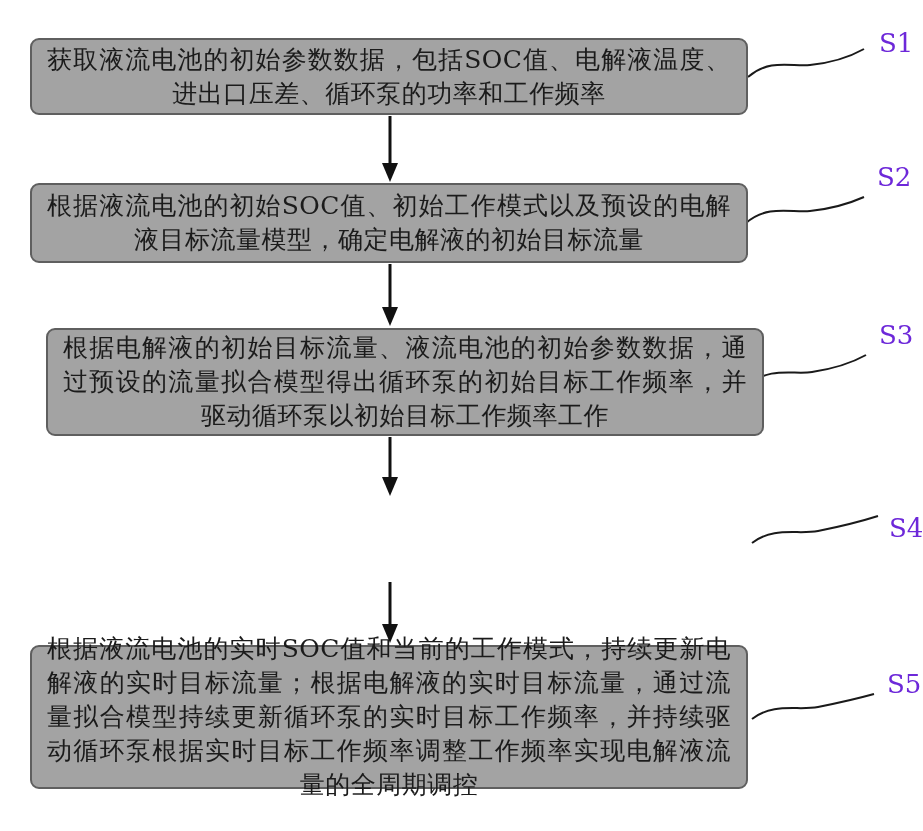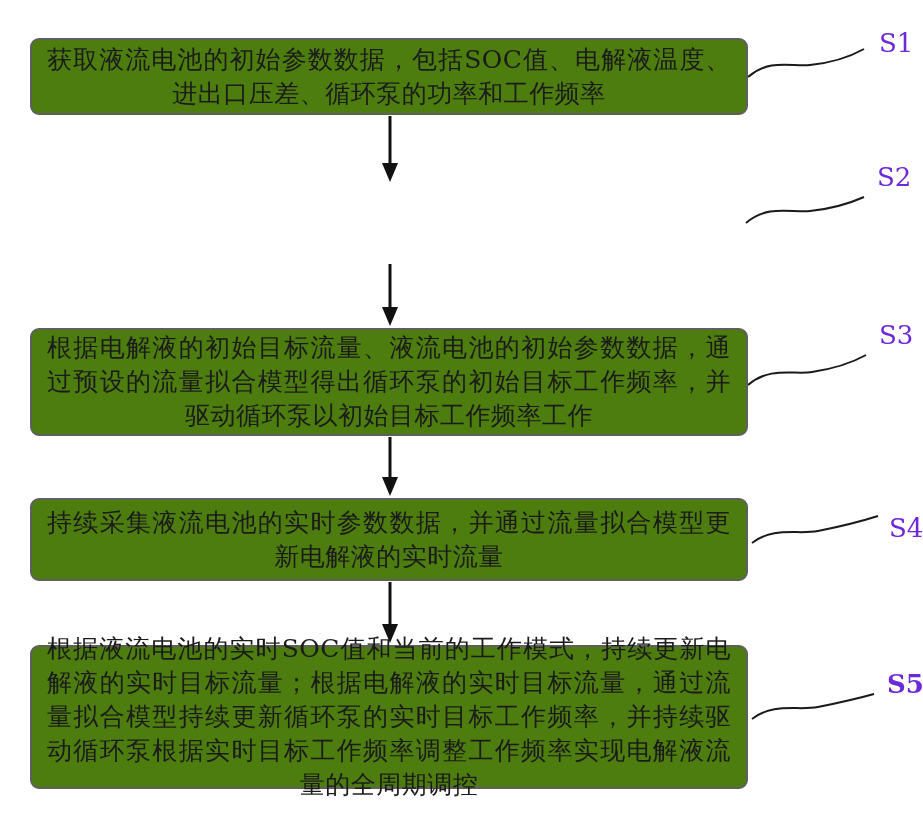--- a/index.html
+++ b/index.html
@@ -23,55 +23,55 @@
     height: 831px;
     pointer-events: none;
   }
   .step-box {
     position: absolute;
     left: 30px;
     width: 718px;
     box-sizing: border-box;
     border: 2px solid #5f5f5f;
     border-radius: 9px;
-    background: #4d7c0f;
+    background: #a3a3a3;
     display: flex;
     align-items: center;
     justify-content: center;
     padding: 2px 15px;
   }
   .step-text {
     margin: 0;
     width: 100%;
     font-size: 25px;
     line-height: 34px;
     color: #1b1b1b;
     text-align: justify;
     text-align-last: center;
     letter-spacing: 0.5px;
   }
   .box-1 { top: 38px;  height: 77px;  }
   .box-2 { top: 183px; height: 80px;  }
-  .box-3 { top: 328px; height: 108px; }
+  .box-3 { top: 328px; height: 108px; margin-left: 16px; }
   .box-4 { top: 498px; height: 83px;  }
   .box-5 { top: 645px; height: 144px; }
 
   .step-label {
     position: absolute;
     font-size: 26px;
     color: #6d28d9;
     font-family: "DejaVu Serif", "Liberation Serif", serif;
     line-height: 1;
     margin-left: 13px;
   }
   .label-1 { left: 866px; top: 30px;  }
   .label-2 { left: 864px; top: 164px; }
   .label-3 { left: 866px; top: 322px; }
   .label-4 { left: 876px; top: 515px; }
-  .label-5 { left: 874px; top: 671px; font-weight: bold; }
+  .label-5 { left: 874px; top: 671px; }
 
   .arrow-line   { stroke: #111111; stroke-width: 3; }
   .arrow-head   { fill: #111111; }
   .leader-curve { stroke: #1a1a1a; stroke-width: 2; fill: none; }
 </style>
 </head>
 <body>
 
 <div class="canvas">
 
@@ -97,25 +97,25 @@
     <path class="leader-curve" d="M748,77 C770,58 792,67 810,65 C830,63 846,59 864,49"></path>
     <path class="leader-curve" d="M746,223 C768,204 792,213 810,211 C830,209 846,205 864,197"></path>
     <path class="leader-curve" d="M748,385 C770,366 794,375 812,372 C832,369 848,365 866,355"></path>
     <path class="leader-curve" d="M752,543 C774,526 798,535 818,531 C838,527 856,523 878,516"></path>
     <path class="leader-curve" d="M752,719 C774,702 798,711 818,707 C838,703 856,699 874,694"></path>
   </svg>
 
   <div class="step-box box-1">
     <p class="step-text">获取液流电池的初始参数数据，包括SOC值、电解液温度、进出口压差、循环泵的功率和工作频率</p>
   </div>
+  <div class="step-box box-2">
+    <p class="step-text">根据液流电池的初始SOC值、初始工作模式以及预设的电解液目标流量模型，确定电解液的初始目标流量</p>
+  </div>
   <div class="step-box box-3">
     <p class="step-text">根据电解液的初始目标流量、液流电池的初始参数数据，通过预设的流量拟合模型得出循环泵的初始目标工作频率，并驱动循环泵以初始目标工作频率工作</p>
-  </div>
-  <div class="step-box box-4">
-    <p class="step-text">持续采集液流电池的实时参数数据，并通过流量拟合模型更新电解液的实时流量</p>
   </div>
   <div class="step-box box-5">
     <p class="step-text">根据液流电池的实时SOC值和当前的工作模式，持续更新电解液的实时目标流量；根据电解液的实时目标流量，通过流量拟合模型持续更新循环泵的实时目标工作频率，并持续驱动循环泵根据实时目标工作频率调整工作频率实现电解液流量的全周期调控</p>
   </div>
 
   <div class="step-label label-1">S1</div>
   <div class="step-label label-2">S2</div>
   <div class="step-label label-3">S3</div>
   <div class="step-label label-4">S4</div>
   <div class="step-label label-5">S5</div>

